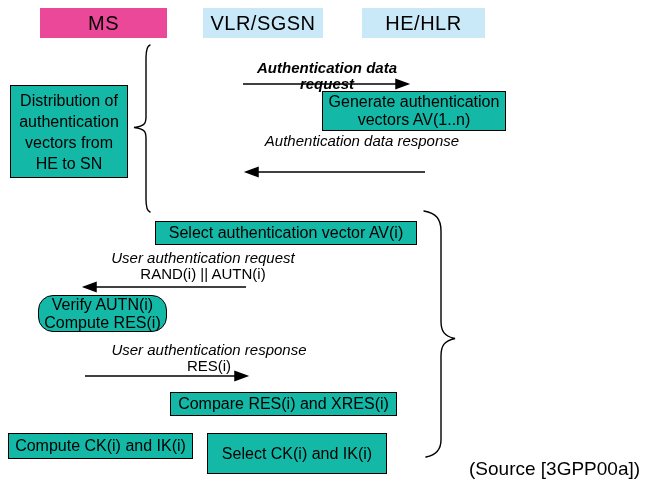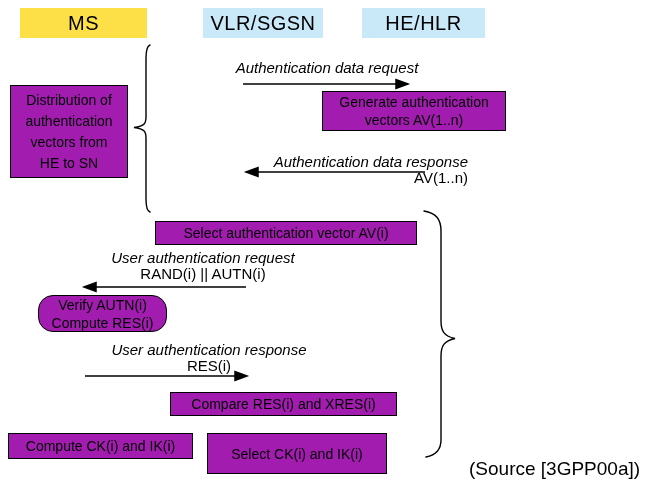--- a/index.html
+++ b/index.html
@@ -27,28 +27,28 @@
     justify-content: center;
     font-size: 20px;
     letter-spacing: 0.5px;
   }
   #actor-ms  { left: 20px;  width: 127px; }
   #actor-vlr { left: 203px; width: 120px; }
   #actor-he  { left: 362px; width: 123px; }
 
   .pbox {
     position: absolute;
-    background: #a21caf;
+    background: #14b8a6;
     border: 1.5px solid #000000;
     box-sizing: border-box;
     display: flex;
     align-items: center;
     justify-content: center;
     text-align: center;
-    font-size: 14px;
+    font-size: 16px;
     line-height: 18px;
     white-space: pre-line;
   }
   #box-distribution { left: 10px;  top: 85px;  width: 118px; height: 93px; line-height: 21px; }
   #box-generate     { left: 322px; top: 91px;  width: 184px; height: 40px; }
   #box-store        { left: 156px; top: 180px; width: 256px; height: 25px; }
   #box-select-av    { left: 155px; top: 221px; width: 262px; height: 24px; }
   #box-verify       { left: 38px;  top: 295px; width: 129px; height: 37px; border-radius: 15px; }
   #box-compare      { left: 170px; top: 392px; width: 227px; height: 24px; }
   #box-compute-ck   { left: 8px;   top: 433px; width: 185px; height: 26px; }
@@ -56,39 +56,39 @@
   #box-auth-est     { left: 465px; top: 321px; width: 154px; height: 36px; }
 
   .msg {
     position: absolute;
     font-size: 15px;
     line-height: 15.5px;
     text-align: center;
   }
   .msg .lbl { font-style: italic; display: block; }
   .msg .sub { font-style: normal; display: block; }
-  #msg-1 { left: 231px; top: 60px;  width: 192px; }
-  #msg-2 { left: 256px; top: 154px; width: 212px; text-align: right; }
+  #msg-1 { left: 231px; top: 60px;  width: 192px; font-weight: bold; }
+  #msg-2 { left: 256px; top: 133px; width: 212px; }
   #msg-3 { left: 101px; top: 250px; width: 204px; }
   #msg-4 { left: 104px;  top: 342px; width: 210px; }
 
   #source-note {
     position: absolute;
     left: 469px;
     top: 458px;
     font-size: 19px;
     white-space: nowrap;
   }
 </style>
 </head>
 <body>
 
 <div id="canvas">
 
-  <div class="actor" id="actor-ms" style="background: #fde047;">
+  <div class="actor" id="actor-ms" style="background: #ec4899; margin-left: 20px;">
     <span>MS</span>
   </div>
   <div class="actor" id="actor-vlr" style="background: rgb(201, 232, 248);">
     <span>VLR/SGSN</span>
   </div>
   <div class="actor" id="actor-he" style="background: rgb(201, 232, 248);">
     <span>HE/HLR</span>
   </div>
 
   <svg class="overlay" viewBox="0 0 669 483">
@@ -125,21 +125,20 @@
     <span class="lbl">Authentication data request</span>
   </div>
 
   <div class="pbox" id="box-generate">
     <span>Generate authentication
 vectors AV(1..n)</span>
   </div>
 
   <div class="msg" id="msg-2">
     <span class="lbl">Authentication data response</span>
-    <span class="sub">AV(1..n)</span>
   </div>
 
 
   <div class="pbox" id="box-select-av">
     <span>Select authentication vector AV(i)</span>
   </div>
 
   <div class="msg" id="msg-3">
     <span class="lbl">User authentication request</span>
     <span class="sub">RAND(i) || AUTN(i)</span>

